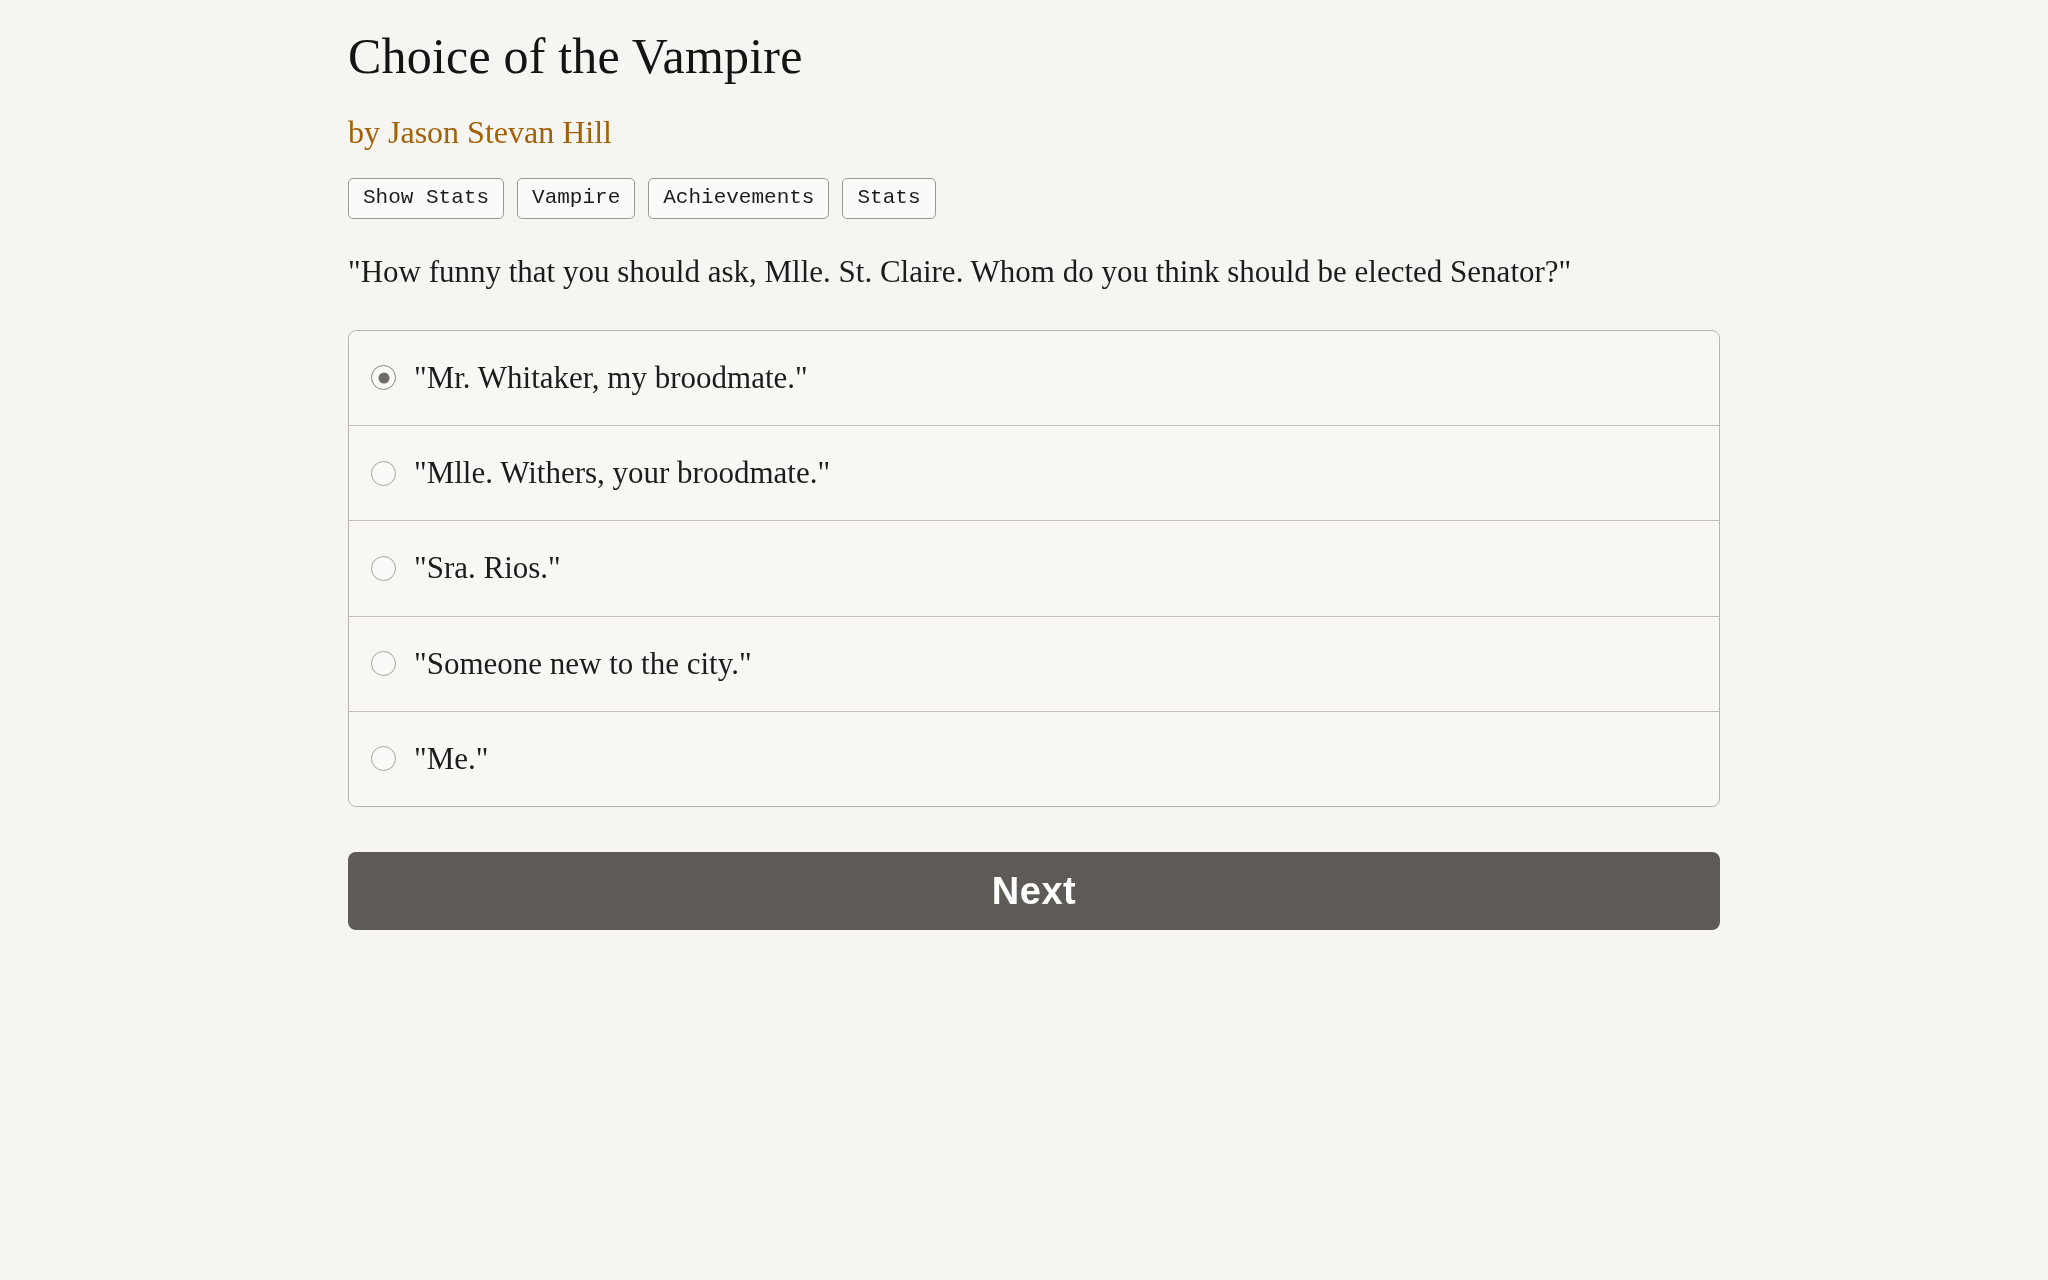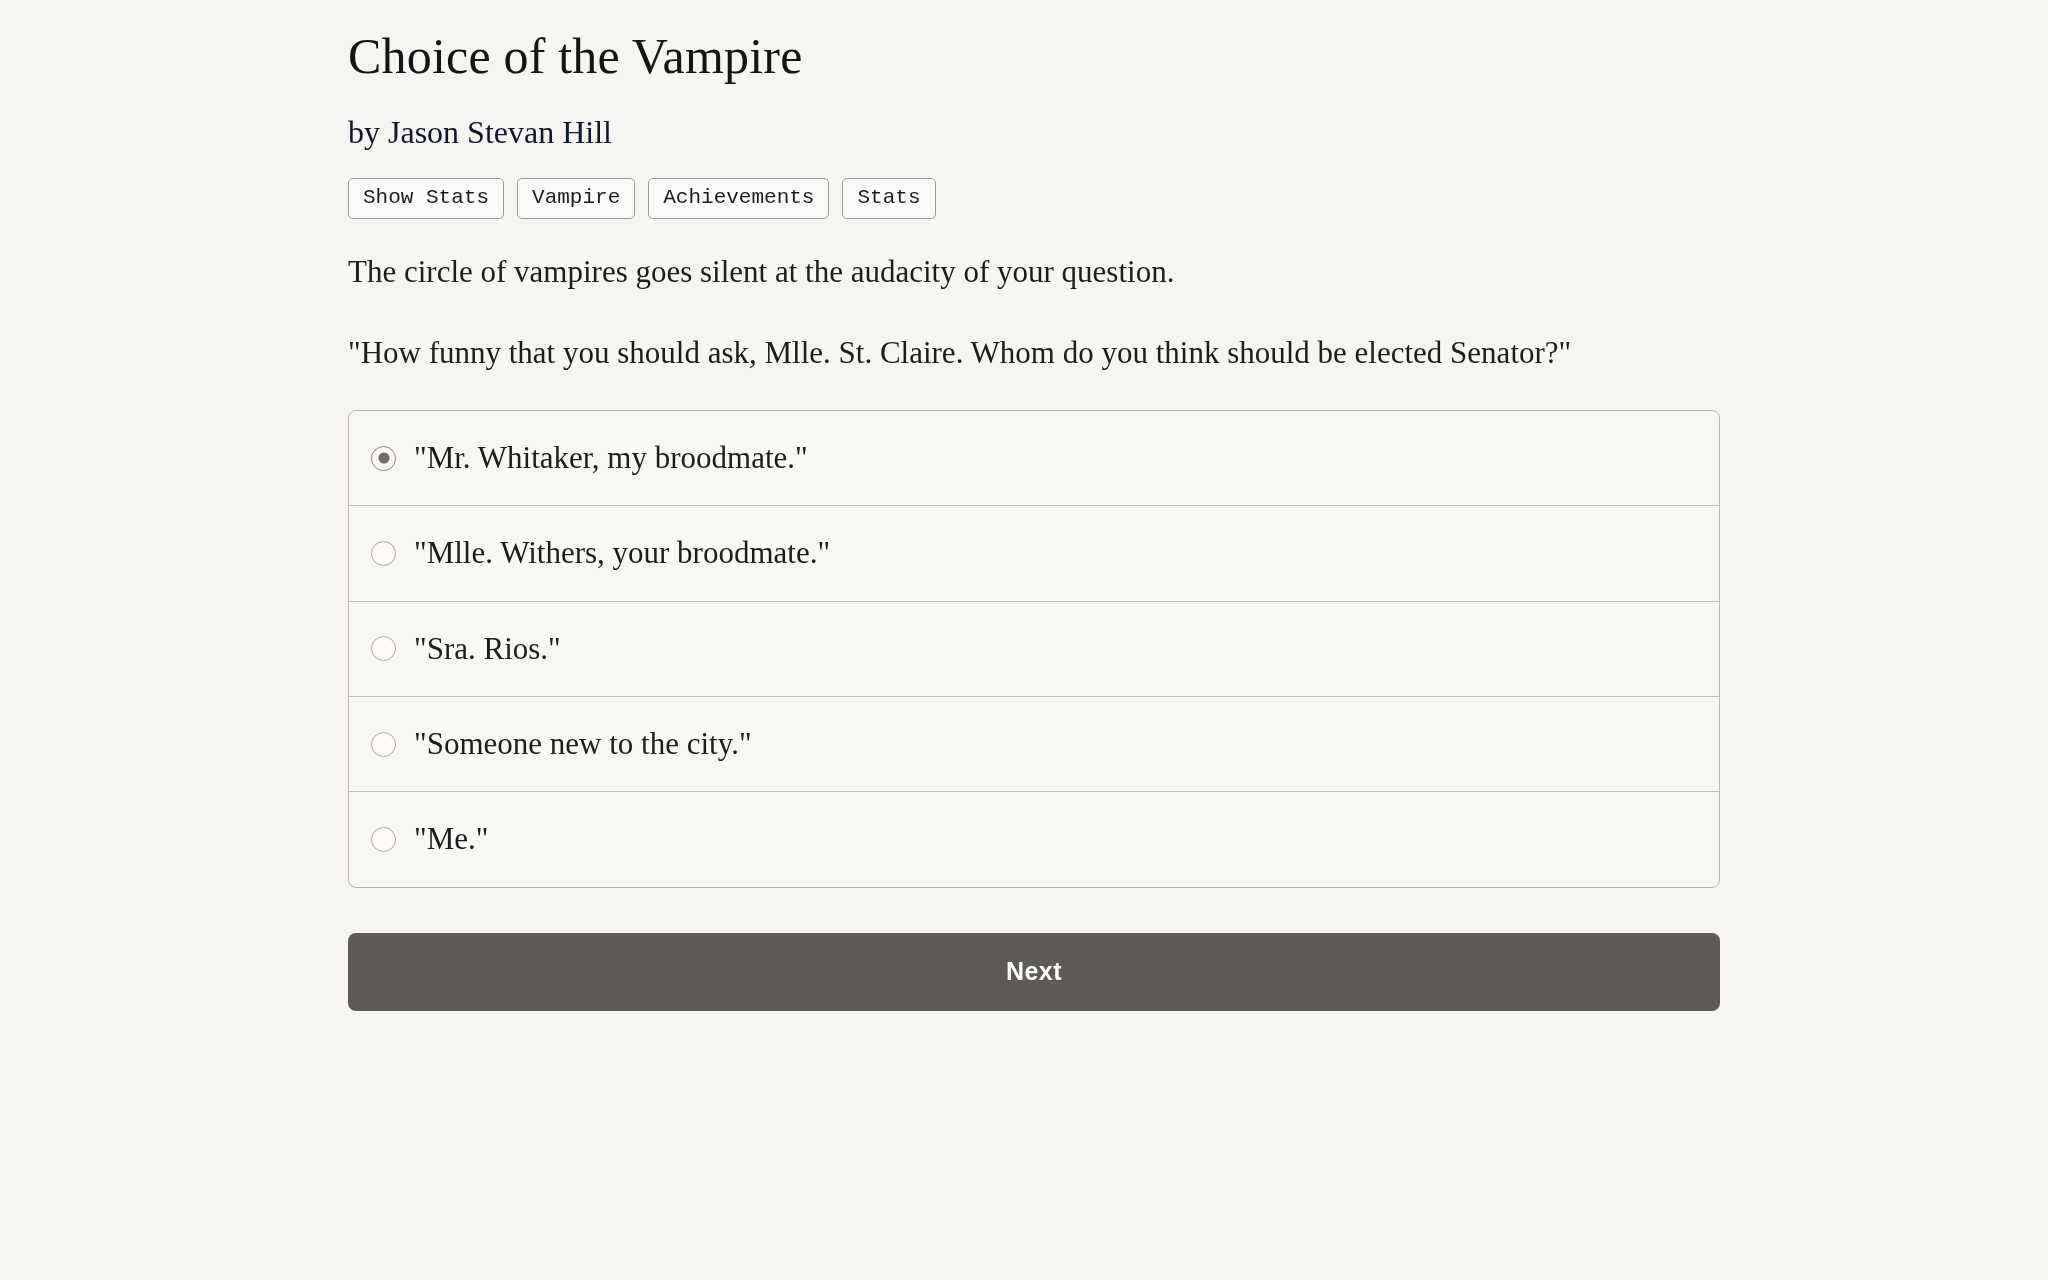--- a/index.html
+++ b/index.html
@@ -27,21 +27,21 @@
     font-weight: normal;
     letter-spacing: 0.2px;
     margin: 0;
     padding-top: 26px;
     line-height: 1.2;
     color: #141414;
   }
   .byline {
     font-size: 32px;
     margin: 28px 0 0 0;
-    color: #0f172a;
+    color: #a16207;
   }
   .button-bar {
     margin-top: 27px;
     display: flex;
     gap: 13px;
     align-items: center;
   }
   .cmd-button {
     font-family: Liberation Mono, monospace;
     font-size: 21px;
@@ -116,21 +116,21 @@
   }
   .next-button {
     margin-top: 45px;
     width: 1372px;
     height: 78px;
     background: #5e5b56;
     color: #ffffff;
     border: none;
     border-radius: 8px;
     font-family: "Liberation Sans", sans-serif;
-    font-size: 25px;
+    font-size: 38px;
     font-weight: bold;
     letter-spacing: 0.5px;
     cursor: pointer;
     display: flex;
     align-items: center;
     justify-content: center;
   }
 </style>
 </head>
 <body>
@@ -142,21 +142,20 @@
     <div class="byline">by Jason Stevan Hill</div>
 
     <div class="button-bar">
       <button class="cmd-button">Show Stats</button>
       <button class="cmd-button">Vampire</button>
       <button class="cmd-button">Achievements</button>
       <button class="cmd-button">Stats</button>
     </div>
 
     <div class="story">
-      <p>The circle of vampires goes silent at the audacity of your question.</p>
       <p>"How funny that you should ask, Mlle. St. Claire. Whom do you think should be elected Senator?"</p>
     </div>
 
     <div class="choices">
       <div class="choice">
         <span class="radio selected"></span>
         <span class="choice-label">"Mr. Whitaker, my broodmate."</span>
       </div>
       <div class="choice">
         <span class="radio"></span>

